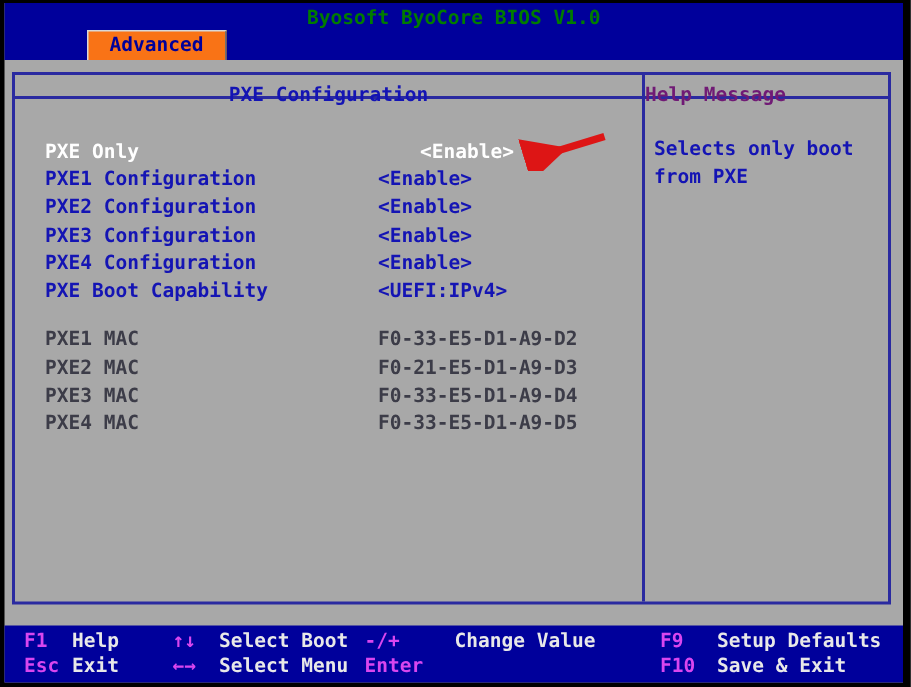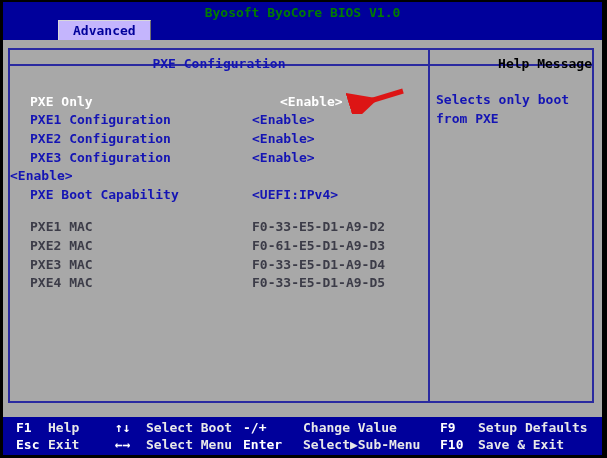--- a/index.html
+++ b/index.html
@@ -8,47 +8,47 @@
     font-family:"DejaVu Sans Mono","Liberation Mono",monospace;
     font-weight:bold;overflow:hidden;text-decoration:underline;
     -webkit-font-smoothing:none;
   }
   .inner{position:absolute;left:3px;top:2px;width:599px;height:453px;background:#a8a8a8;}
   
   .topbar{position:absolute;left:0;top:0;width:100%;height:38px;background:#00009b;}
   .bios-title{position:absolute;left:0;top:3px;width:100%;text-align:center;
     color:#007c00;font-size:13px;letter-spacing:0px;}
   .tab{position:absolute;left:55px;bottom:0;height:19px;padding:0 14px;
-    background:#c4b5fd;color:#00009b;font-size:13px;line-height:19px;
+    background:#f97316;color:#00009b;font-size:13px;line-height:19px;
     border-top:1px solid #d8d8d8;border-left:1px solid #d8d8d8;border-right:1px solid #707070;}
   
   .panel{position:absolute;left:5px;top:46px;width:586px;height:355px;
     border:2px solid #2a2aa0;background:#a8a8a8;box-sizing:border-box;}
   .panel-header{position:absolute;left:0;top:0;width:100%;height:16px;
     border-bottom:2px solid #2a2aa0;box-sizing:border-box;}
   .panel-title{position:absolute;left:0;top:6px;width:418px;text-align:center;
     color:#1414b4;font-size:13px;}
-  .help-title{position:absolute;left:420px;top:6px;right:0;text-align:right;
-    color:#000000;font-size:13px;}
+  .help-title{position:absolute;left:420px;top:6px;right:0;text-align:left;
+    color:#701a75;font-size:13px;}
   .vdivider{position:absolute;left:418px;top:0;bottom:0;width:2px;background:#2a2aa0;}
   .left-col{position:absolute;left:0;top:30px;width:418px;bottom:0;padding-top:12px;box-sizing:border-box;}
   .right-col{position:absolute;left:420px;top:30px;right:0;bottom:0;padding:10px 6px 16px 6px;box-sizing:border-box;}
   .help-text{color:#1414b4;font-size:13px;line-height:19px;width:150px;}
   .menu-row{display:flex;height:18.6px;align-items:center;font-size:13px;color:#1414b4;}
   .menu-row .lbl{margin-left:20px;width:222px;}
   .menu-row.selected{color:#ffffff;gap:28px;}
   .mac-block{margin-top:14px;}
   .mac-row{display:flex;height:18.6px;align-items:center;font-size:13px;color:#3c3c48;}
   .mac-row .lbl{margin-left:20px;width:222px;}
   
   .footer{position:absolute;left:0;top:415px;width:100%;height:38px;background:#00009b;}
   .frow{position:absolute;left:0;width:100%;height:17px;font-size:13px;}
   .frow.r1{top:3px;} .frow.r2{top:20px;}
   .fcell{position:absolute;display:flex;white-space:nowrap;}
-  .fcell .key{color:#ffffff;}
+  .fcell .key{color:#d946ef;}
   .fcell .lab{color:#e8e8e8;}
   .c1{left:13px;} .c1 .key{width:32px;}
   .c2{left:112px;} .c2 .key{width:31px;}
   .c3{left:240px;} .c3 .key{width:60px;}
   .c4{left:437px;} .c4 .key{width:38px;}
   
   .arrow-annot{position:absolute;left:340px;top:84px;width:66px;height:28px;pointer-events:none;}
 </style>
 </head>
 <body>
@@ -79,35 +79,36 @@
         </div>
         <div class="menu-row">
           <span class="lbl">PXE2 Configuration</span>
           <span class="val">&lt;Enable&gt;</span>
         </div>
         <div class="menu-row">
           <span class="lbl">PXE3 Configuration</span>
           <span class="val">&lt;Enable&gt;</span>
         </div>
         <div class="menu-row">
+          <span class="lbl">PXE4 Configuration</span>
           <span class="val">&lt;Enable&gt;</span>
         </div>
         <div class="menu-row">
           <span class="lbl">PXE Boot Capability</span>
           <span class="val">&lt;UEFI:IPv4&gt;</span>
         </div>
 
         <div class="mac-block">
           <div class="mac-row">
             <span class="lbl">PXE1 MAC</span>
             <span class="val">F0-33-E5-D1-A9-D2</span>
           </div>
           <div class="mac-row">
             <span class="lbl">PXE2 MAC</span>
-            <span class="val">F0-61-E5-D1-A9-D3</span>
+            <span class="val">F0-21-E5-D1-A9-D3</span>
           </div>
           <div class="mac-row">
             <span class="lbl">PXE3 MAC</span>
             <span class="val">F0-33-E5-D1-A9-D4</span>
           </div>
           <div class="mac-row">
             <span class="lbl">PXE4 MAC</span>
             <span class="val">F0-33-E5-D1-A9-D5</span>
           </div>
         </div>
@@ -141,21 +142,20 @@
         <div class="fcell c1">
           <span class="key">Esc</span>
           <span class="lab">Exit</span>
         </div>
         <div class="fcell c2">
           <span class="key">←→</span>
           <span class="lab">Select Menu</span>
         </div>
         <div class="fcell c3">
           <span class="key">Enter</span>
-          <span class="lab">Select▶Sub-Menu</span>
         </div>
         <div class="fcell c4">
           <span class="key">F10</span>
           <span class="lab">Save &amp; Exit</span>
         </div>
       </div>
     </div>
 
     <svg class="arrow-annot" viewBox="0 0 66 28" xmlns="http://www.w3.org/2000/svg">
       <defs>

